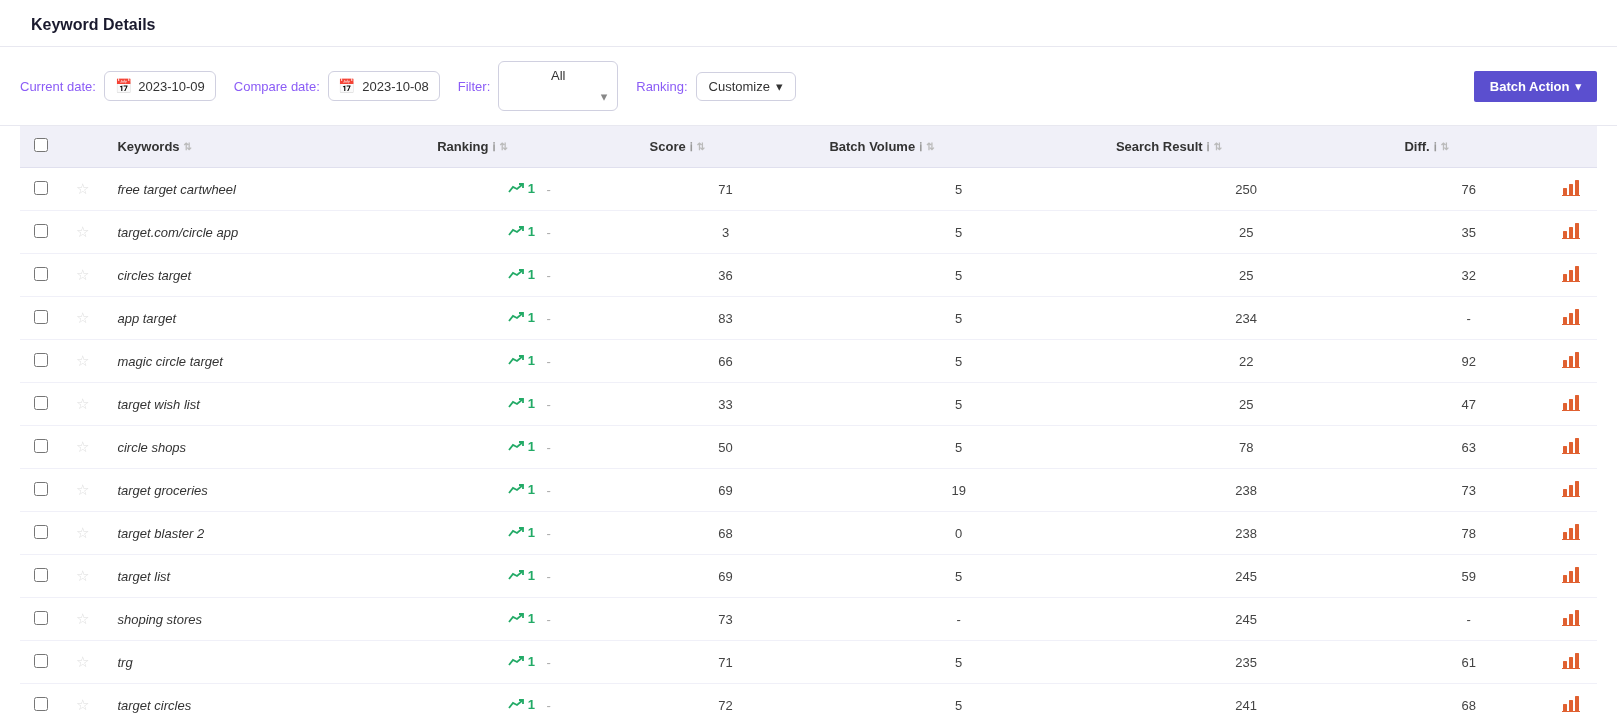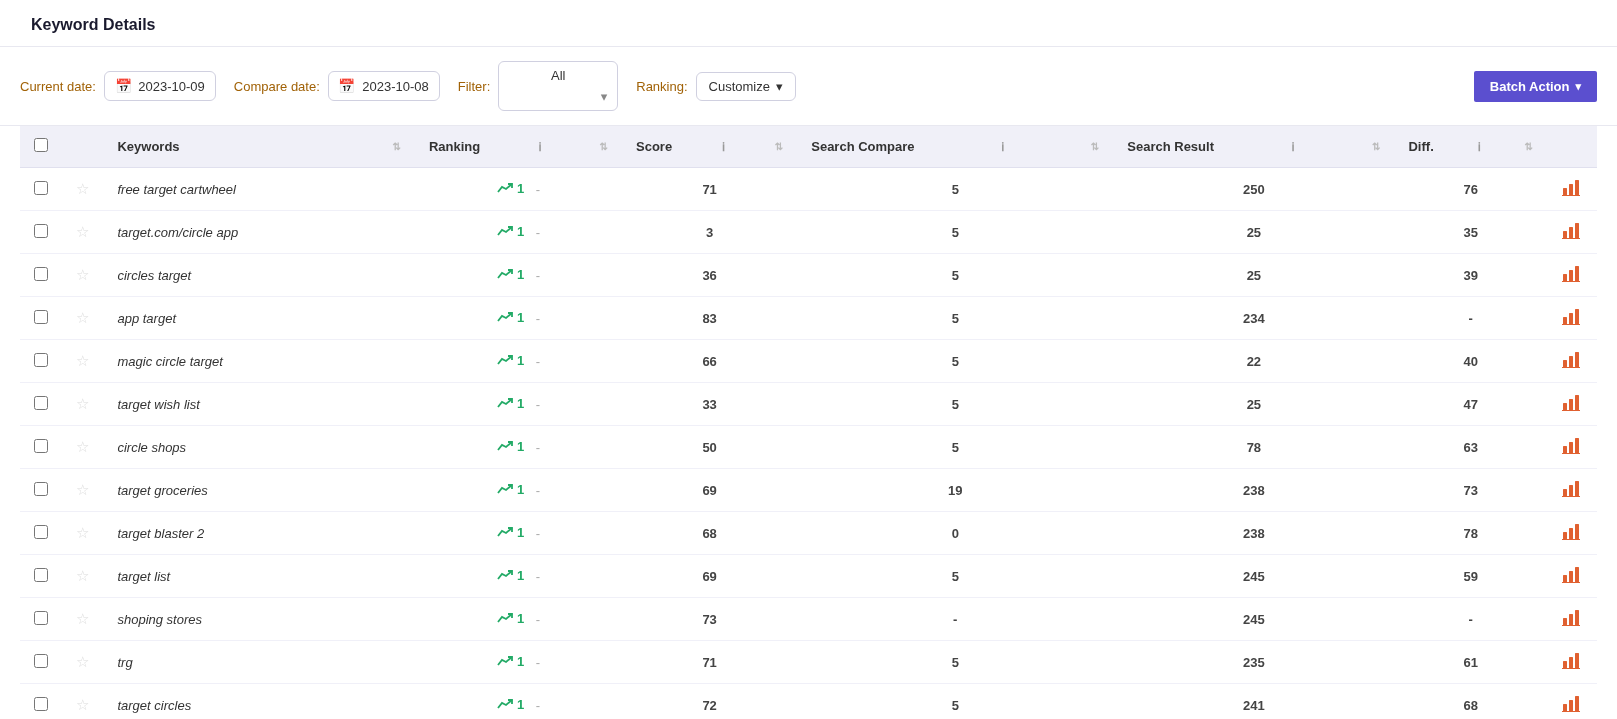--- a/index.html
+++ b/index.html
@@ -21,21 +21,21 @@
       border-bottom: 1px solid #e8e8f0;
     }
 
     .toolbar-group {
       display: flex;
       align-items: center;
       gap: 8px;
     }
 
     .toolbar-label {
-      color: #a16207;
+      color: #8b5cf6;
       font-size: 13px;
       white-space: nowrap;
     }
 
     .date-input {
       display: flex;
       align-items: center;
       gap: 6px;
       border: 1px solid #d0d0e0;
       border-radius: 6px;
@@ -124,21 +124,20 @@
       font-weight: 600;
       color: #333;
       white-space: nowrap;
       border-bottom: 1px solid #e0e0ee;
     }
 
     thead th .th-inner {
       display: flex;
       align-items: center;
       gap: 4px;
-      justify-content: space-between;
     }
 
     thead th .info-icon {
       color: #999;
       font-size: 12px;
       cursor: pointer;
     }
 
     thead th .sort-icon {
       color: #bbb;
@@ -187,21 +186,20 @@
     }
 
     .ranking-dash {
       color: #aaa;
       margin-left: 8px;
     }
 
     .score-cell, .volume-cell, .result-cell, .diff-cell {
       text-align: center;
       color: #444;
-      font-weight: bold;
     }
 
     .action-cell {
       text-align: center;
       width: 50px;
     }
 
     .chart-icon {
       color: #e06030;
       font-size: 16px;
@@ -290,21 +288,21 @@
         </th>
         <th>
           <div class="th-inner">
             <span>Score</span>
             <span class="info-icon">ℹ</span>
             <span class="sort-icon">⇅</span>
           </div>
         </th>
         <th>
           <div class="th-inner">
-            <span>Search Compare</span>
+            <span>Batch Volume</span>
             <span class="info-icon">ℹ</span>
             <span class="sort-icon">⇅</span>
           </div>
         </th>
         <th>
           <div class="th-inner">
             <span>Search Result</span>
             <span class="info-icon">ℹ</span>
             <span class="sort-icon">⇅</span>
           </div>
@@ -400,21 +398,21 @@
           <polyline points="1,10 5,5 9,7 15,2" stroke="#22aa66" stroke-width="1.8" fill="none"></polyline>
           <polyline points="11,2 15,2 15,6" stroke="#22aa66" stroke-width="1.8" fill="none"></polyline>
         </svg>
         1
       </span>
       <span class="ranking-dash">-</span>
     </td>
     <td class="score-cell">36</td>
     <td class="volume-cell">5</td>
     <td class="result-cell">25</td>
-    <td class="diff-cell">39</td>
+    <td class="diff-cell">32</td>
     <td class="action-cell">
       <span class="chart-icon">
         <svg width="20" height="18" viewBox="0 0 20 18" fill="none" xmlns="http://www.w3.org/2000/svg">
           <rect x="1" y="10" width="4" height="7" fill="#e06030" rx="0.5"></rect>
           <rect x="7" y="6" width="4" height="11" fill="#e06030" rx="0.5"></rect>
           <rect x="13" y="2" width="4" height="15" fill="#e06030" rx="0.5"></rect>
           <line x1="0" y1="17.5" x2="18" y2="17.5" stroke="#e06030" stroke-width="1"></line>
         </svg>
       </span>
     </td>
@@ -466,21 +464,21 @@
           <polyline points="1,10 5,5 9,7 15,2" stroke="#22aa66" stroke-width="1.8" fill="none"></polyline>
           <polyline points="11,2 15,2 15,6" stroke="#22aa66" stroke-width="1.8" fill="none"></polyline>
         </svg>
         1
       </span>
       <span class="ranking-dash">-</span>
     </td>
     <td class="score-cell">66</td>
     <td class="volume-cell">5</td>
     <td class="result-cell">22</td>
-    <td class="diff-cell">40</td>
+    <td class="diff-cell">92</td>
     <td class="action-cell">
       <span class="chart-icon">
         <svg width="20" height="18" viewBox="0 0 20 18" fill="none" xmlns="http://www.w3.org/2000/svg">
           <rect x="1" y="10" width="4" height="7" fill="#e06030" rx="0.5"></rect>
           <rect x="7" y="6" width="4" height="11" fill="#e06030" rx="0.5"></rect>
           <rect x="13" y="2" width="4" height="15" fill="#e06030" rx="0.5"></rect>
           <line x1="0" y1="17.5" x2="18" y2="17.5" stroke="#e06030" stroke-width="1"></line>
         </svg>
       </span>
     </td>

